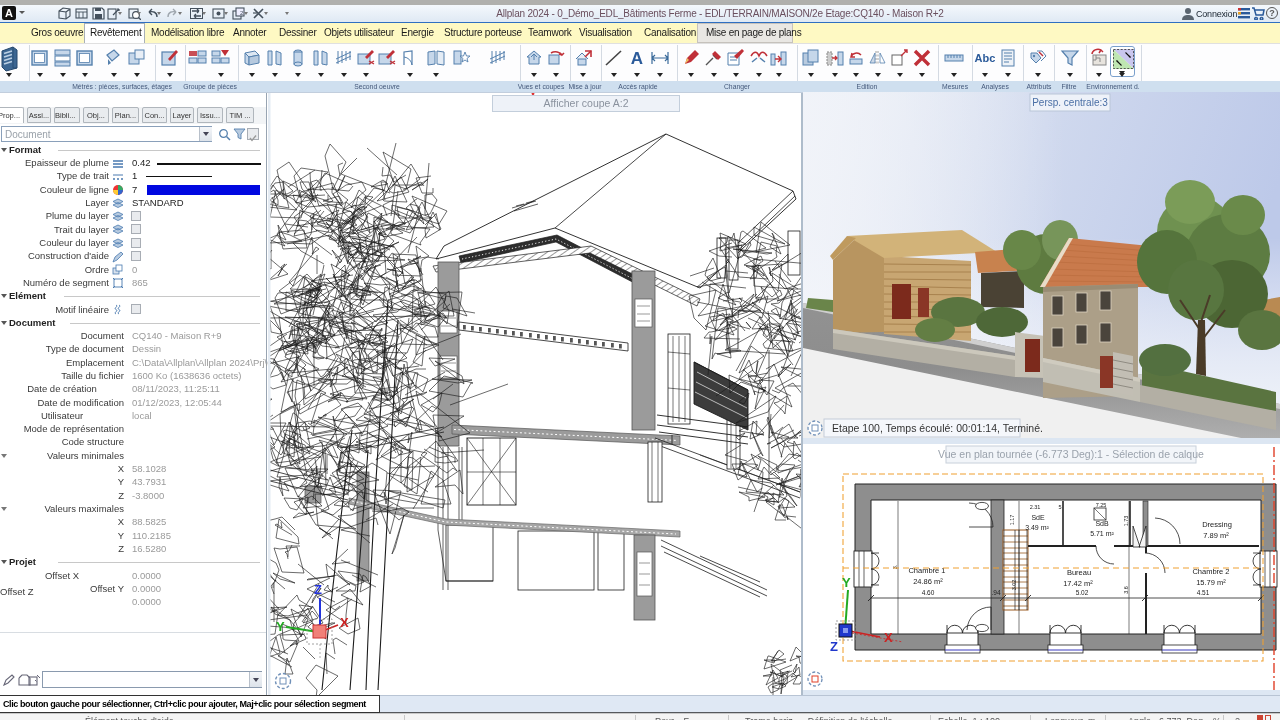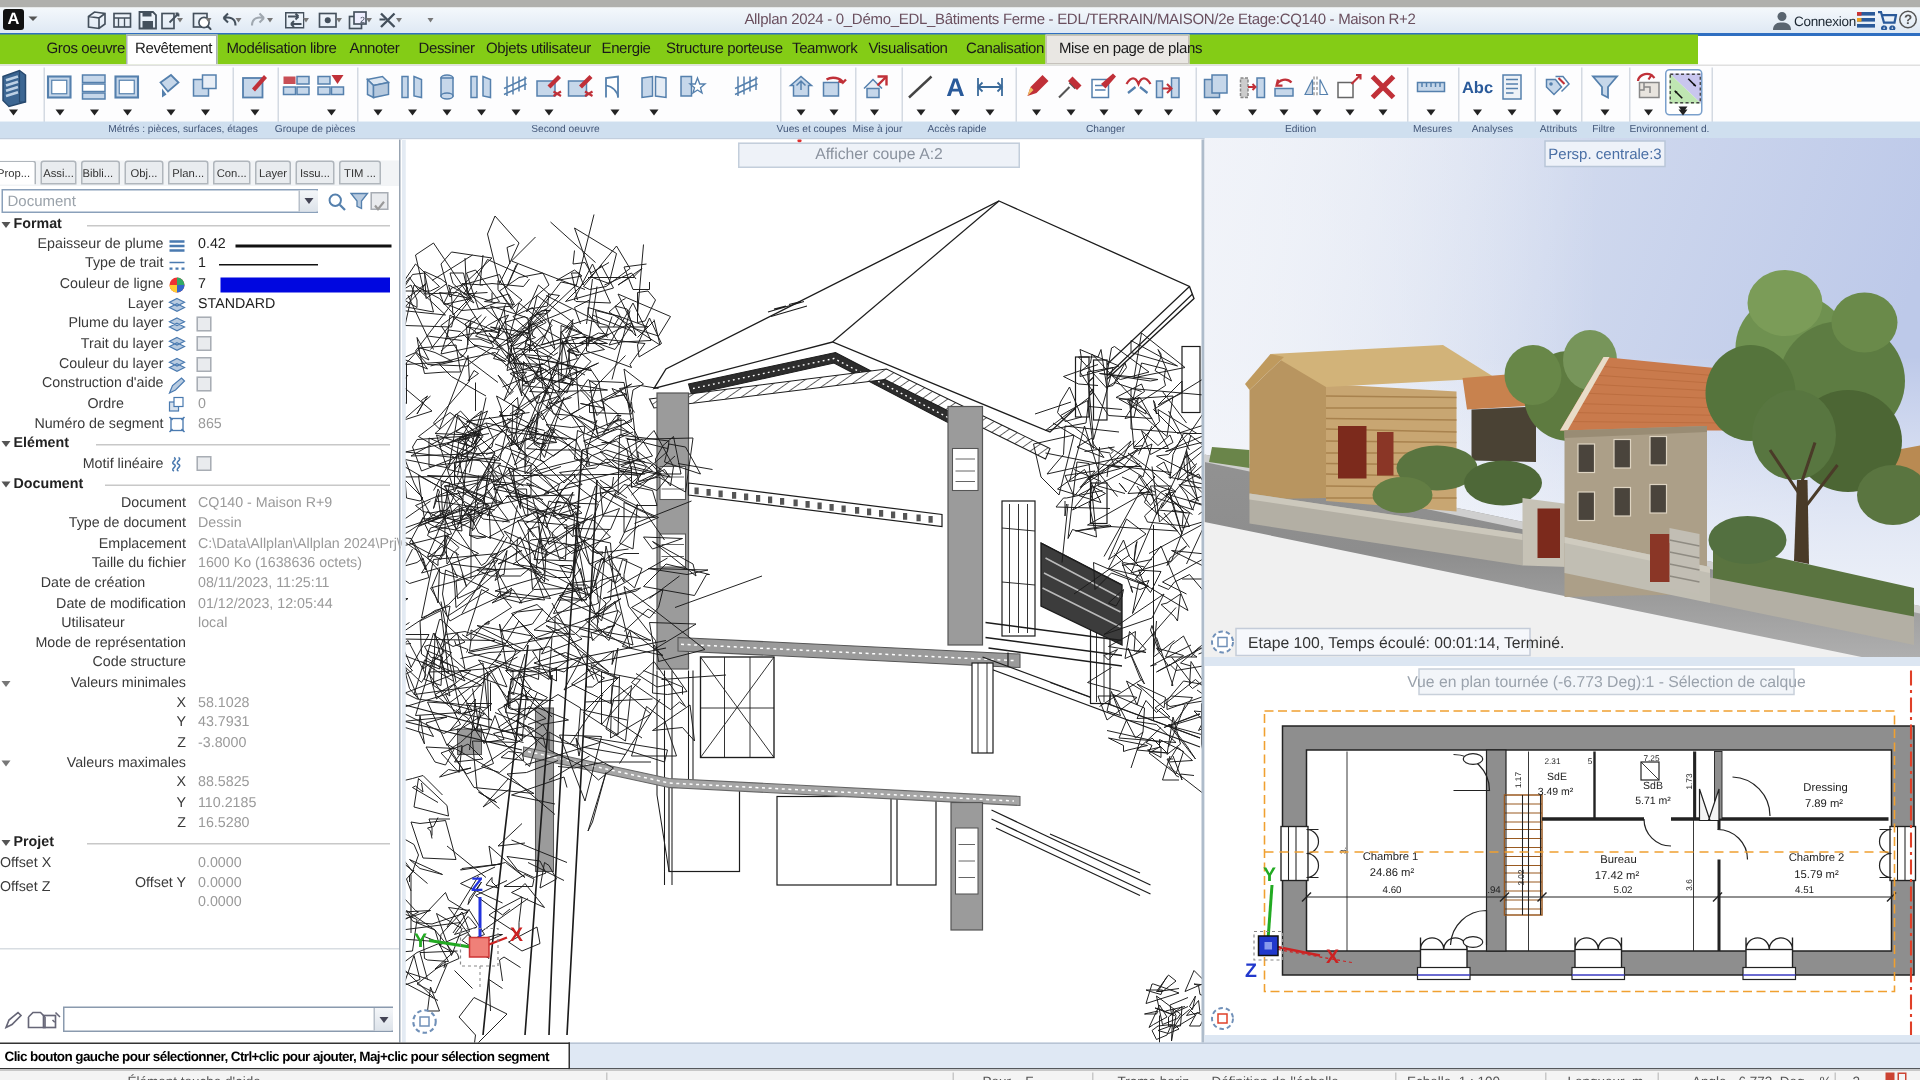--- a/index.html
+++ b/index.html
@@ -74,21 +74,21 @@
     <rect y="4" width="12" height="2.4" fill="#2a5a9a"></rect>
     <rect y="8" width="12" height="2.4" fill="#2a5a9a"></rect>
     <rect width="3" height="2.4" fill="#cc3333"></rect>
     <rect y="4" width="3" height="2.4" fill="#e8a020"></rect>
   </svg>
 <svg class="abs" style="left:1251px;top:7px" width="14" height="13" viewBox="0 0 14 13">
     <path d="M1,1 L3,1 L5,8 L12,8 L13,3 L4,3 M5,10.5 a1.3,1.3 0 1 0 0.1,0 M10.5,10.5 a1.3,1.3 0 1 0 0.1,0" fill="none" stroke="#2a5a9a" stroke-width="1.5"></path>
   </svg>
 <div class="abs" style="left:1266px;top:7px;width:12px;height:12px;border:1.4px solid #555;border-radius:50%;font-size:9px;text-align:center;line-height:11px;color:#555;font-weight:bold">?</div>
 
-<div class="abs" style="left:0;top:23px;width:1132px;height:20px;background:#84cc16;font-size:10px;color:#1a1a1a;letter-spacing:-0.25px">
+<div class="abs" style="left:0;top:23px;width:1280px;height:20px;background:#fef9c3;font-size:10px;color:#1a1a1a;letter-spacing:-0.25px">
 <div class="abs" style="left:697px;top:0;width:96px;height:20px;background:#e9e7e3;border:1px solid #c6c2bc"></div>
 <div class="abs" style="left:84px;top:0;width:61px;height:20px;background:#fff;border:1px solid #a8b0b8;border-bottom:0"></div>
 <span style="position:absolute;left:31px;top:4px">Gros oeuvre</span>
     <span style="position:absolute;left:90px;top:4px">Revêtement</span>
     <span style="position:absolute;left:151px;top:4px">Modélisation libre</span>
     <span style="position:absolute;left:233px;top:4px">Annoter</span>
     <span style="position:absolute;left:279px;top:4px">Dessiner</span>
     <span style="position:absolute;left:324px;top:4px">Objets utilisateur</span>
     <span style="position:absolute;left:401px;top:4px">Energie</span>
     <span style="position:absolute;left:444px;top:4px">Structure porteuse</span>
@@ -437,21 +437,21 @@
       <div style="position:absolute;left:0;top:93px;width:109px;text-align:right;color:#3a3a3a;white-space:nowrap">Couleur du layer</div>
       <svg style="position:absolute;left:112px;top:93.5px" width="12" height="12" viewBox="0 0 12 12">
         <path d="M6,1 L11,3.5 L6,6 L1,3.5 Z M6,4.5 L11,7 L6,9.5 L1,7 Z" fill="#b8cbe0" stroke="#4a7ab0" stroke-width="0.8"></path>
       </svg>
       <div style="position:absolute;left:131px;top:94px;width:10px;height:10px;background:#e9ebee;border:1px solid #a8adb4"></div>
       <div style="position:absolute;left:0;top:106px;width:109px;text-align:right;color:#3a3a3a;white-space:nowrap">Construction d'aide</div>
       <svg style="position:absolute;left:112px;top:106.80000000000001px" width="12" height="12" viewBox="0 0 12 12">
         <path d="M1,11 L3,6 L9,1 L11,3 L5,9 Z" fill="#b8cbe0" stroke="#4a7ab0" stroke-width="0.8"></path>
       </svg>
       <div style="position:absolute;left:131px;top:107px;width:10px;height:10px;background:#e9ebee;border:1px solid #a8adb4"></div>
-      <div style="position:absolute;left:16px;top:120px;width:109px;text-align:center;color:#3a3a3a;white-space:nowrap">Ordre</div>
+      <div style="position:absolute;left:0;top:120px;width:109px;text-align:right;color:#3a3a3a;white-space:nowrap">Ordre</div>
       <svg style="position:absolute;left:112px;top:120.10000000000002px" width="12" height="12" viewBox="0 0 12 12">
         <rect x="1" y="4" width="6" height="6" fill="#d8e2ee" stroke="#4a7ab0" stroke-width="0.8"></rect>
         <rect x="4" y="1" width="6" height="6" fill="#fff" stroke="#4a7ab0" stroke-width="0.8"></rect>
       </svg>
       <div style="position:absolute;left:132px;top:120px;color:#9a9a9a;white-space:nowrap">0</div>
       <div style="position:absolute;left:0;top:133px;width:109px;text-align:right;color:#3a3a3a;white-space:nowrap">Numéro de segment</div>
       <svg style="position:absolute;left:112px;top:133.39999999999998px" width="12" height="12" viewBox="0 0 12 12">
         <rect x="2" y="2" width="8" height="8" fill="none" stroke="#4a7ab0" stroke-width="0.9"></rect>
         <path d="M1,1 L3,3 M11,1 L9,3 M1,11 L3,9 M11,11 L9,9" stroke="#4a7ab0"></path>
       </svg>
@@ -496,21 +496,21 @@
       <div style="position:absolute;left:0;top:359px;width:124px;text-align:right;color:#3a3a3a;white-space:nowrap">Valeurs maximales</div>
       <div style="position:absolute;left:0;top:372px;width:124px;text-align:right;color:#3a3a3a;white-space:nowrap">X</div>
       <div style="position:absolute;left:132px;top:372px;color:#9a9a9a;white-space:nowrap">88.5825</div>
       <div style="position:absolute;left:0;top:386px;width:124px;text-align:right;color:#3a3a3a;white-space:nowrap">Y</div>
       <div style="position:absolute;left:132px;top:386px;color:#9a9a9a;white-space:nowrap">110.2185</div>
       <div style="position:absolute;left:0;top:399px;width:124px;text-align:right;color:#3a3a3a;white-space:nowrap">Z</div>
       <div style="position:absolute;left:132px;top:399px;color:#9a9a9a;white-space:nowrap">16.5280</div>
       <div style="position:absolute;left:1px;top:412px;width:0;height:0;border-left:3.5px solid transparent;border-right:3.5px solid transparent;border-top:4px solid #555;margin-top:4px"></div>
       <div style="position:absolute;left:9px;top:412px;font-weight:bold;color:#222">Projet</div>
       <div style="position:absolute;left:58px;top:418px;width:202px;height:1px;background:#c8c8c8"></div>
-      <div style="position:absolute;left:0;top:426px;width:124px;text-align:left;color:#3a3a3a;white-space:nowrap">Offset X</div>
+      <div style="position:absolute;left:0;top:426px;width:124px;text-align:center;color:#3a3a3a;white-space:nowrap">Offset X</div>
       <div style="position:absolute;left:132px;top:426px;color:#9a9a9a;white-space:nowrap">0.0000</div>
       <div style="position:absolute;left:0;top:439px;width:124px;text-align:right;color:#3a3a3a;white-space:nowrap">Offset Y</div>
       <div style="position:absolute;left:132px;top:439px;color:#9a9a9a;white-space:nowrap">0.0000</div>
       <div style="position:absolute;left:0;top:442px;width:124px;text-align:left;color:#3a3a3a;white-space:nowrap">Offset Z</div>
       <div style="position:absolute;left:132px;top:452px;color:#9a9a9a;white-space:nowrap">0.0000</div>
     </div>
  <div class="abs" style="left:0;top:539px;width:266px;height:1px;background:#d8dde2"></div>
  <svg class="abs" style="left:3px;top:581px" width="12" height="12" viewBox="0 0 12 12">
       <path d="M1,11 L3,6 L9,1 L11,3 L5,9 Z" fill="none" stroke="#667" stroke-width="1.1"></path>
     </svg>

